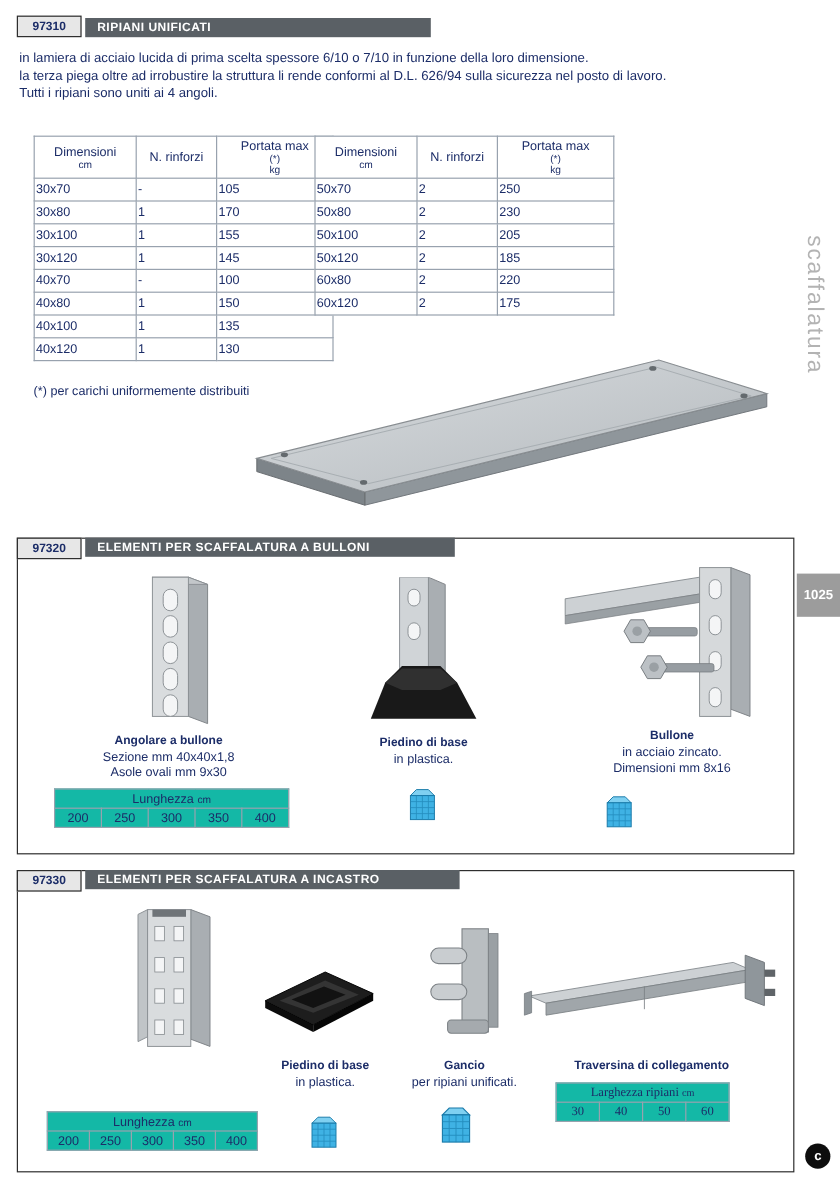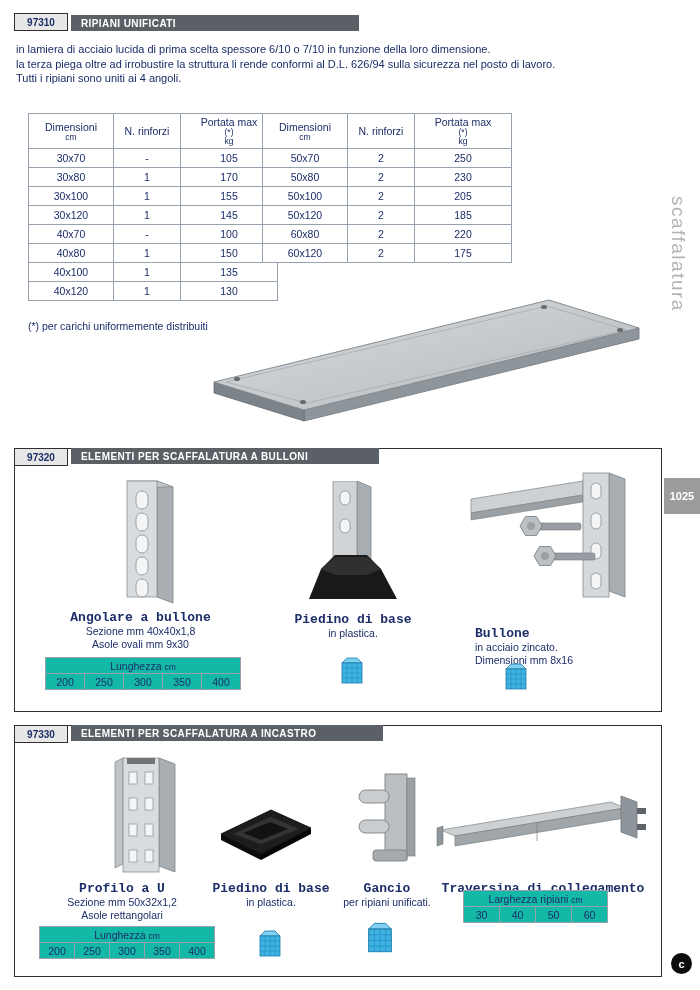--- a/index.html
+++ b/index.html
@@ -11,29 +11,29 @@
   .sec-header{position:absolute;display:flex;height:16px;z-index:5;}
   .code-box{width:52px;height:16px;border:1px solid #2e2e2e;background:#e7e7e7;font-size:10px;font-weight:bold;
             display:flex;align-items:center;justify-content:center;color:var(--text-color,#1c2d68);}
   .title-bar{height:16px;background:var(--bar-color,#5a6065);color:#fff;font-weight:bold;font-size:10px;
              letter-spacing:.4px;display:flex;align-items:center;padding:0 10px;margin-left:3px;white-space:nowrap;}
 
   .desc{position:absolute;font-size:11px;line-height:14.6px;white-space:nowrap;}
 
   .spec-table{position:absolute;border-collapse:collapse;background:#fff;}
   .spec-table th,.spec-table td{border:1px solid #98a2ae;}
-  .spec-table td{height:16px;text-align:center;font-size:10.5px;}
+  .spec-table td{height:16px;text-align:left;font-size:10.5px;}
   .spec-table th{font-weight:normal;font-size:10.5px;text-align:center;vertical-align:middle;padding:2px 4px;}
   .c1{width:76px}.c2{width:58px}.c3{width:88px}
   .small{font-size:8.5px;line-height:9px;}
   .footnote{position:absolute;font-size:10.5px;}
 
   .prod-text{position:absolute;text-align:center;}
-  .prod-text.left{text-align:left;margin-top:20px;}
-  .prod-title{font-weight:bold;font-size:13px;line-height:14px;font-family:Liberation Mono, monospace;}
+  .prod-text.left{text-align:center;}
+  .prod-title{font-weight:bold;font-size:10px;line-height:14px;}
   .prod-line{font-size:10.5px;line-height:13px;}
 
   .len-table{position:absolute;border-collapse:collapse;font-size:10.5px;background:#14b8a6;}
   .len-table td{border:1px solid #98a2ae;text-align:center;height:15px;padding:0;}
   .len-label{font-size:10.5px;}
   .unit{font-size:8.5px;}
 
   .img-abs{position:absolute;}
 
   #side-label{position:absolute;left:667px;top:196px;writing-mode:vertical-rl;font-size:19px;color:#b3b3b3;
@@ -301,25 +301,20 @@
       <rect x="22" y="20" width="8" height="12" fill="#f4f5f6" stroke="#8a8f93" stroke-width="0.7"></rect>
       <rect x="38" y="20" width="8" height="12" fill="#f4f5f6" stroke="#8a8f93" stroke-width="0.7"></rect>
       <rect x="22" y="46" width="8" height="12" fill="#f4f5f6" stroke="#8a8f93" stroke-width="0.7"></rect>
       <rect x="38" y="46" width="8" height="12" fill="#f4f5f6" stroke="#8a8f93" stroke-width="0.7"></rect>
       <rect x="22" y="72" width="8" height="12" fill="#f4f5f6" stroke="#8a8f93" stroke-width="0.7"></rect>
       <rect x="38" y="72" width="8" height="12" fill="#f4f5f6" stroke="#8a8f93" stroke-width="0.7"></rect>
       <rect x="22" y="98" width="8" height="12" fill="#f4f5f6" stroke="#8a8f93" stroke-width="0.7"></rect>
       <rect x="38" y="98" width="8" height="12" fill="#f4f5f6" stroke="#8a8f93" stroke-width="0.7"></rect>
     </svg>
 
-    <div class="prod-text" style="left:12px;top:156px;width:190px;">
-      <div class="prod-title">Profilo a U</div>
-      <div class="prod-line">Sezione mm 50x32x1,2</div>
-      <div class="prod-line">Asole rettangolari</div>
-    </div>
 
     <table class="len-table" style="left:24px;top:200px;">
       <tbody>
           <tr>
         <td colspan="5" class="len-label">
           <span>Lunghezza</span>
           <span class="unit">cm</span>
         </td>
       </tr>
       <tr>
@@ -377,21 +372,21 @@
       <line x1="104" y1="38" x2="104" y2="57" stroke="#7a7f83" stroke-width="0.7"></line>
       <polygon points="188,12 204,18 204,54 188,48" fill="#8f969b" stroke="#70757a" stroke-width="0.8"></polygon>
       <rect x="204" y="24" width="9" height="6" fill="#5f6468"></rect>
       <rect x="204" y="40" width="9" height="6" fill="#5f6468"></rect>
     </svg>
 
     <div class="prod-text" style="left:412px;top:156px;width:232px;">
       <div class="prod-title">Traversina di collegamento</div>
     </div>
 
-    <table class="len-table" style="left:448px;top:164px;">
+    <table class="len-table" style="left:448px;top:176px;font-family:Liberation Serif, serif;">
       <tbody>
           <tr>
         <td colspan="4" class="len-label">
           <span>Larghezza ripiani</span>
           <span class="unit">cm</span>
         </td>
       </tr>
       <tr>
         <td style="width:35px">30</td>
         <td style="width:35px">40</td>

